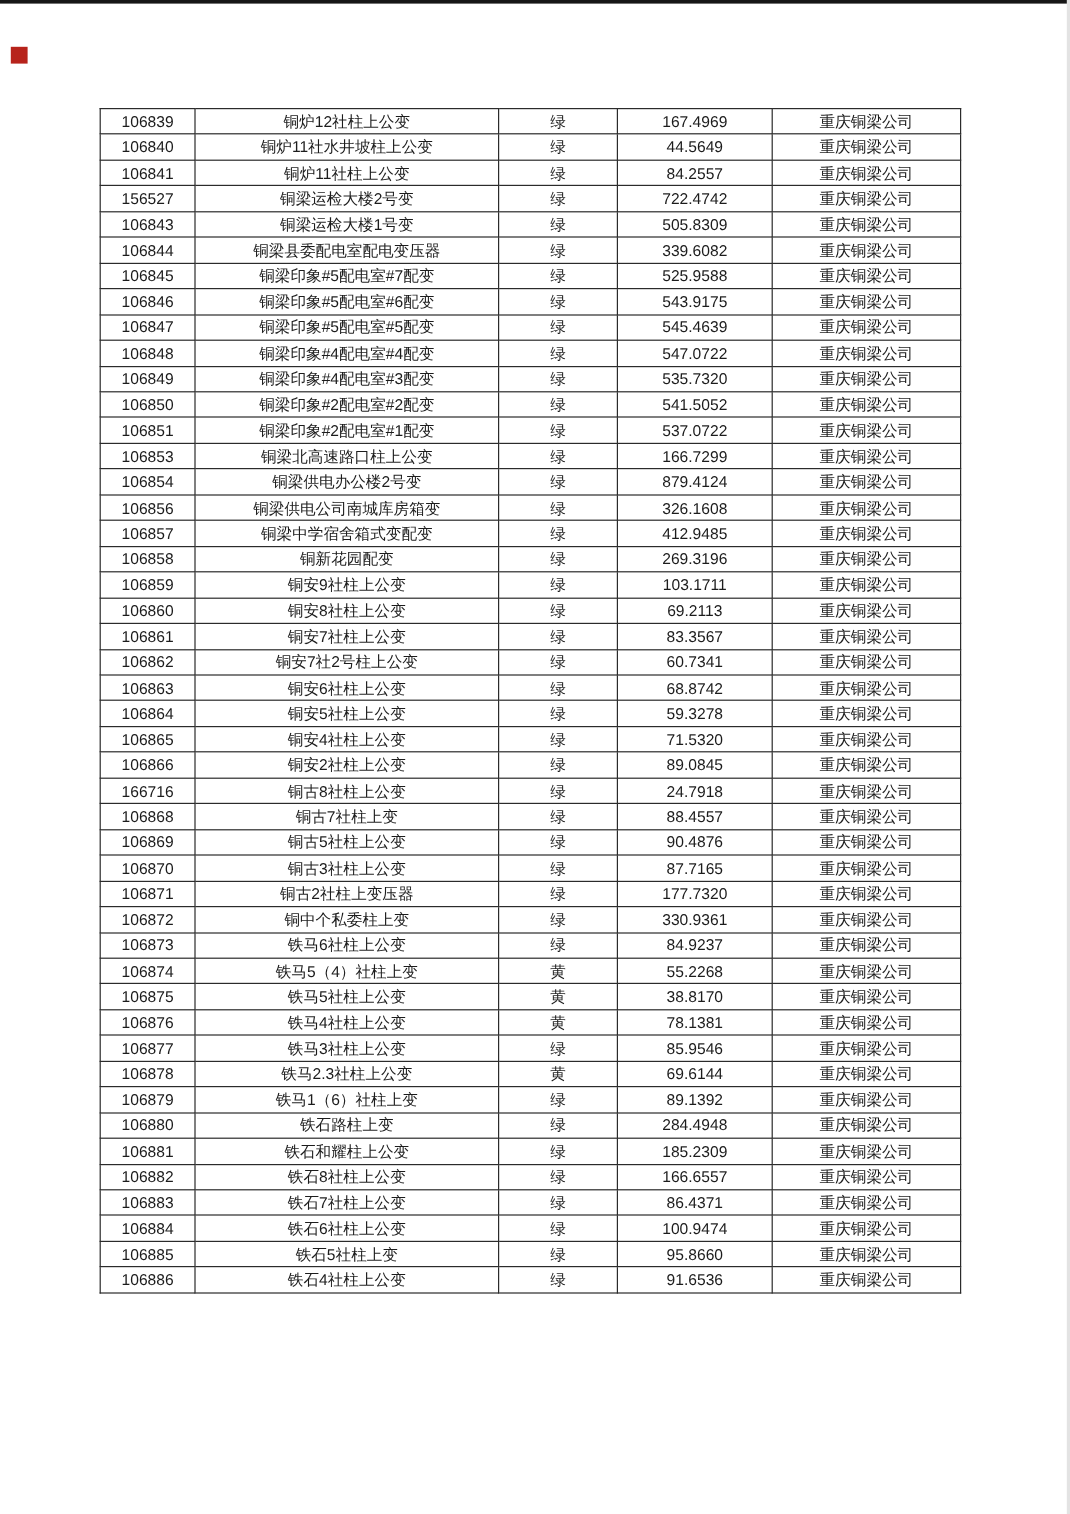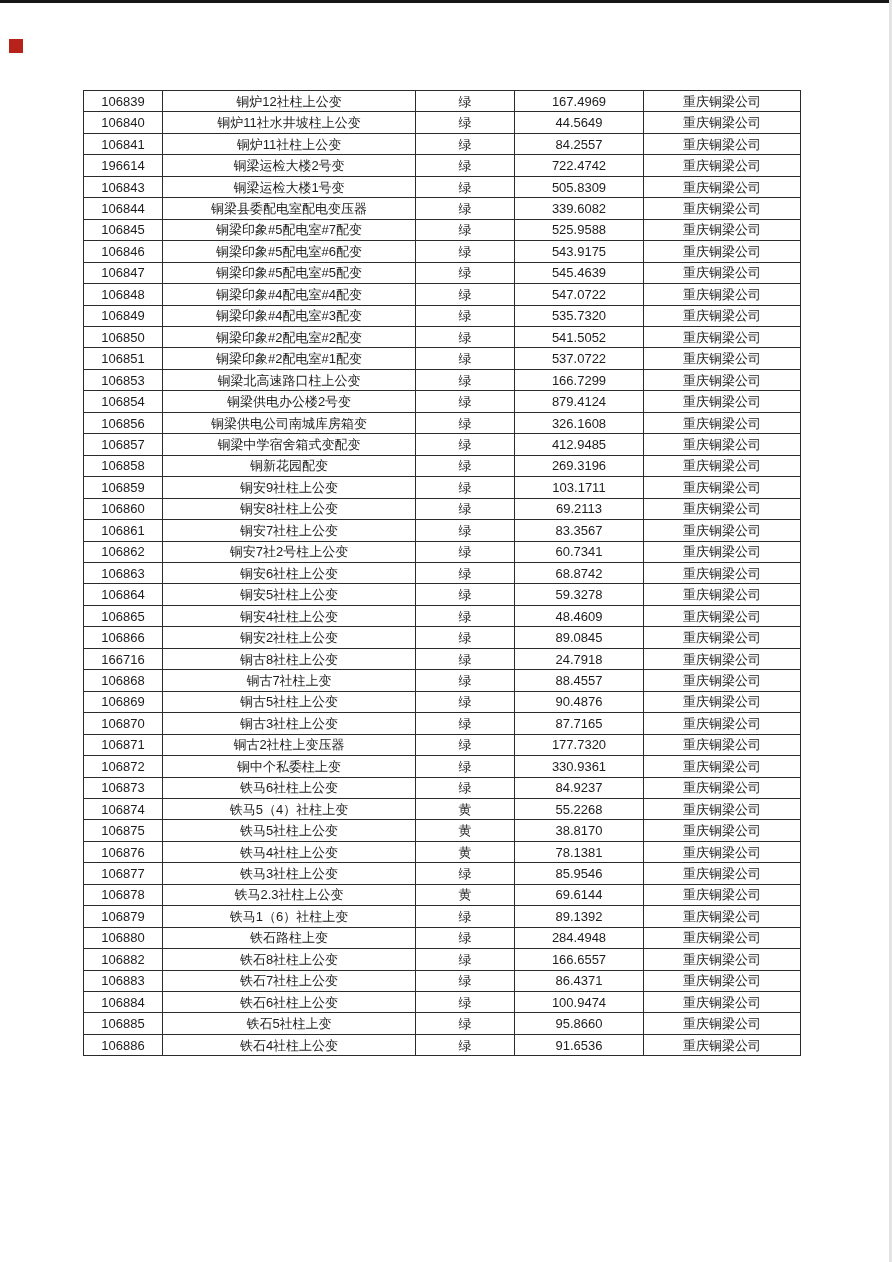--- a/index.html
+++ b/index.html
@@ -89,21 +89,21 @@
         <td>重庆铜梁公司</td>
       </tr>
       <tr>
         <td>106841</td>
         <td>铜炉11社柱上公变</td>
         <td>绿</td>
         <td>84.2557</td>
         <td>重庆铜梁公司</td>
       </tr>
       <tr>
-        <td>196614</td>
+        <td>156527</td>
         <td>铜梁运检大楼2号变</td>
         <td>绿</td>
         <td>722.4742</td>
         <td>重庆铜梁公司</td>
       </tr>
       <tr>
         <td>106843</td>
         <td>铜梁运检大楼1号变</td>
         <td>绿</td>
         <td>505.8309</td>
@@ -239,21 +239,21 @@
         <td>106864</td>
         <td>铜安5社柱上公变</td>
         <td>绿</td>
         <td>59.3278</td>
         <td>重庆铜梁公司</td>
       </tr>
       <tr>
         <td>106865</td>
         <td>铜安4社柱上公变</td>
         <td>绿</td>
-        <td>48.4609</td>
+        <td>71.5320</td>
         <td>重庆铜梁公司</td>
       </tr>
       <tr>
         <td>106866</td>
         <td>铜安2社柱上公变</td>
         <td>绿</td>
         <td>89.0845</td>
         <td>重庆铜梁公司</td>
       </tr>
       <tr>
@@ -348,20 +348,27 @@
         <td>重庆铜梁公司</td>
       </tr>
       <tr>
         <td>106880</td>
         <td>铁石路柱上变</td>
         <td>绿</td>
         <td>284.4948</td>
         <td>重庆铜梁公司</td>
       </tr>
       <tr>
+        <td>106881</td>
+        <td>铁石和耀柱上公变</td>
+        <td>绿</td>
+        <td>185.2309</td>
+        <td>重庆铜梁公司</td>
+      </tr>
+      <tr>
         <td>106882</td>
         <td>铁石8社柱上公变</td>
         <td>绿</td>
         <td>166.6557</td>
         <td>重庆铜梁公司</td>
       </tr>
       <tr>
         <td>106883</td>
         <td>铁石7社柱上公变</td>
         <td>绿</td>

